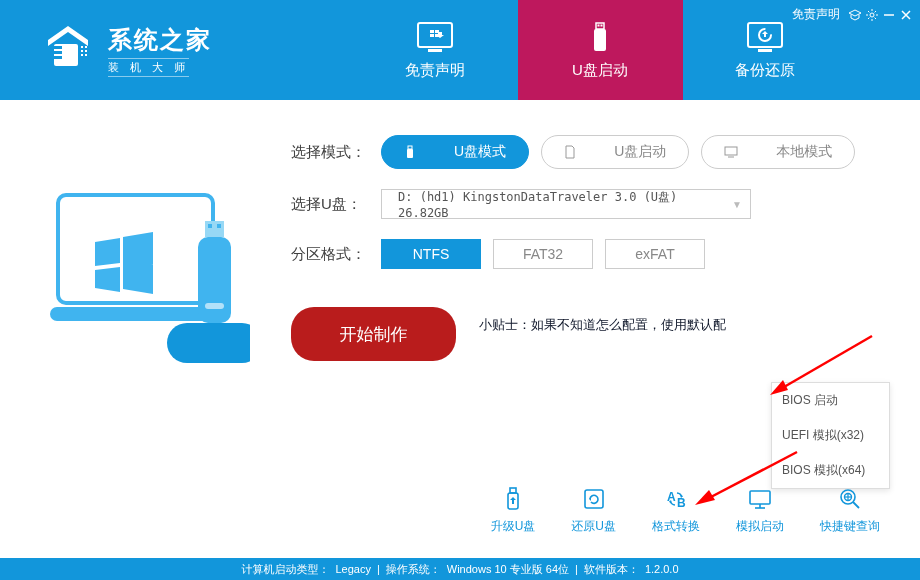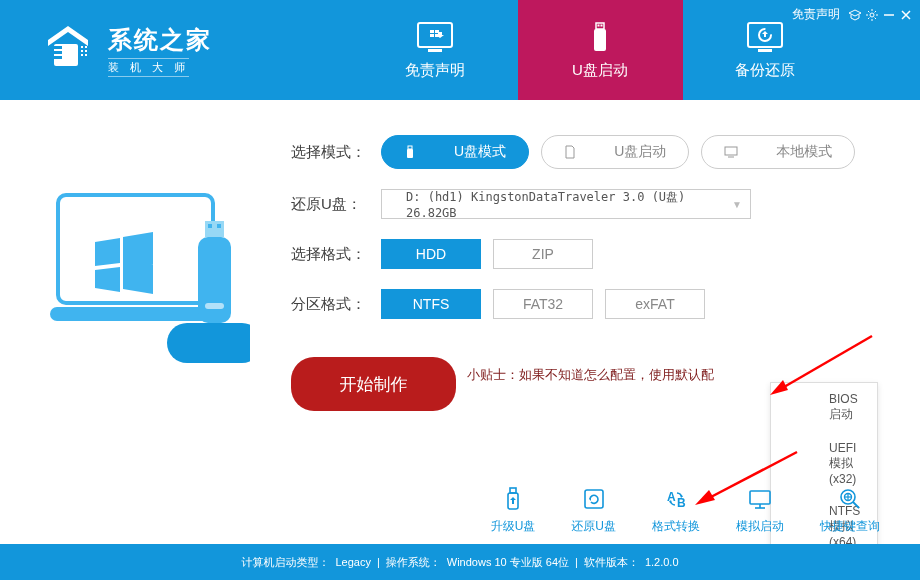--- a/index.html
+++ b/index.html
@@ -22,32 +22,32 @@
 .content { display: flex; padding: 35px 40px 10px 40px; height: 460px; }
 .illus { width: 225px; padding-top: 40px; }
 .illus svg { width: 210px; height: 200px; }
 
 .config { flex: 1; padding-left: 26px; }
 .row { display: flex; align-items: center; margin-bottom: 20px; font-size: 15px; }
 .row-label { width: 90px; color: #404040; }
 .pill { height: 34px; border-radius: 17px; padding: 0 22px; display: inline-flex; align-items: center; margin-right: 12px; font-size: 14px; cursor: pointer; border: 1px solid #ccc; color: #888; gap: 32px; }
 .pill.active { background: #1296db; border-color: #1296db; color: #fff; }
 .pill .pi { margin-right: 6px; display: inline-flex; }
-.select-box { flex: 1; max-width: 370px; height: 30px; border: 1px solid #ccc; display: flex; align-items: center; padding: 0 24px; font-size: 12px; color: #555; position: relative; cursor: pointer; }
+.select-box { flex: 1; max-width: 370px; height: 30px; border: 1px solid #ccc; display: flex; align-items: center; padding: 0 16px; font-size: 12px; color: #555; position: relative; cursor: pointer; }
 .select-arrow { position: absolute; right: 8px; color: #bbb; font-size: 10px; }
 .rect-btn { width: 100px; height: 30px; display: inline-flex; align-items: center; justify-content: center; border: 1px solid #ccc; margin-right: 12px; font-size: 14px; color: #888; cursor: pointer; }
 .rect-btn.active { background: #1296db; border-color: #1296db; color: #fff; }
 .start-btn { width: 165px; height: 54px; background: #b91c1c; color: #fff; border-radius: 23px; display: inline-flex; align-items: center; justify-content: center; font-size: 17px; cursor: pointer; margin-top: 18px; }
-.tip { color: #7f1d1d; font-size: 13px; margin-left: 11px; }
-.menu { position: absolute; right: 42px; top: 382px; width: 108px; border: 1px solid #ddd; background: #fff; box-shadow: 0 2px 6px rgba(0,0,0,0.1); padding-left: 48px; }
+.tip { color: #0f172a; font-size: 13px; margin-left: 23px; }
+.menu { position: absolute; right: 30px; top: 382px; width: 119px; border: 1px solid #ddd; background: #fff; box-shadow: 0 2px 6px rgba(0,0,0,0.1); }
 .menu-item { padding: 9px 10px; font-size: 12px; color: #555; cursor: pointer; }
 .tools { display: flex; gap: 36px; position: absolute; bottom: 45px; right: 40px; }
 .tool { display: flex; flex-direction: column; align-items: center; color: #1296db; font-size: 12px; cursor: pointer; }
 .tool-icon { width: 28px; height: 28px; margin-bottom: 5px; }
-.footer { position: absolute; bottom: 0; left: 0; right: 0; height: 36px; background: #1296db; color: #fff; font-size: 11px; display: flex; align-items: center; justify-content: center; gap: 6px; }
+.footer { position: absolute; bottom: 0; left: 0; right: 0; height: 22px; background: #1296db; color: #fff; font-size: 11px; display: flex; align-items: center; justify-content: center; gap: 6px; }
 .arrow { position: absolute; pointer-events: none; }
 .arrow-head { fill: #ff0000; }
 .arrow-line { stroke: #ff0000; stroke-width: 2.5; }
 </style>
 </head>
 <body>
 
 <div class="header">
   <div class="logo-area">
     <svg class="logo-icon" viewBox="0 0 56 56">
@@ -161,48 +161,43 @@
           <span class="pi">
             <svg width="14" height="12" viewBox="0 0 14 12">
               <rect x="1" y="1" width="12" height="8" fill="none" stroke="#999"></rect>
               <line x1="4" y1="11" x2="10" y2="11" stroke="#999"></line>
             </svg>
           </span>
           <span>本地模式</span>
         </span>
     </div>
     <div class="row">
-      <span class="row-label">还原U盘：</span>
+      <span class="row-label">选择U盘：</span>
       <div class="select-box">
         <span style="font-family:SimSun,monospace">D: (hd1) KingstonDataTraveler 3.0 (U盘) 26.82GB</span>
         <span class="select-arrow">▼</span>
       </div>
-    </div>
-    <div class="row">
-      <span class="row-label">选择格式：</span>
-      <span class="rect-btn active">HDD</span>
-      <span class="rect-btn">ZIP</span>
     </div>
     <div class="row">
       <span class="row-label">分区格式：</span>
       <span class="rect-btn active">NTFS</span>
       <span class="rect-btn">FAT32</span>
       <span class="rect-btn">exFAT</span>
     </div>
     <div class="row" style="margin-top:10px">
       <span class="start-btn">开始制作</span>
       <span class="tip">小贴士：如果不知道怎么配置，使用默认配</span>
     </div>
   </div>
 </div>
 
 <div class="menu">
   <div class="menu-item">BIOS 启动</div>
   <div class="menu-item">UEFI 模拟(x32)</div>
-  <div class="menu-item">NTFS 模拟(x64)</div>
+  <div class="menu-item">BIOS 模拟(x64)</div>
 </div>
 
 <div class="tools">
   <div class="tool">
     <svg class="tool-icon" viewBox="0 0 28 28">
         <rect x="9" y="8" width="10" height="16" rx="2" fill="none" stroke="#1296db" stroke-width="1.6"></rect>
         <rect x="11" y="3" width="6" height="5" fill="none" stroke="#1296db" stroke-width="1.6"></rect>
         <path d="M14 12 l-3 3 h2 v4 h2 v-4 h2 z" fill="#1296db"></path>
       </svg>
     <span>升级U盘</span>

